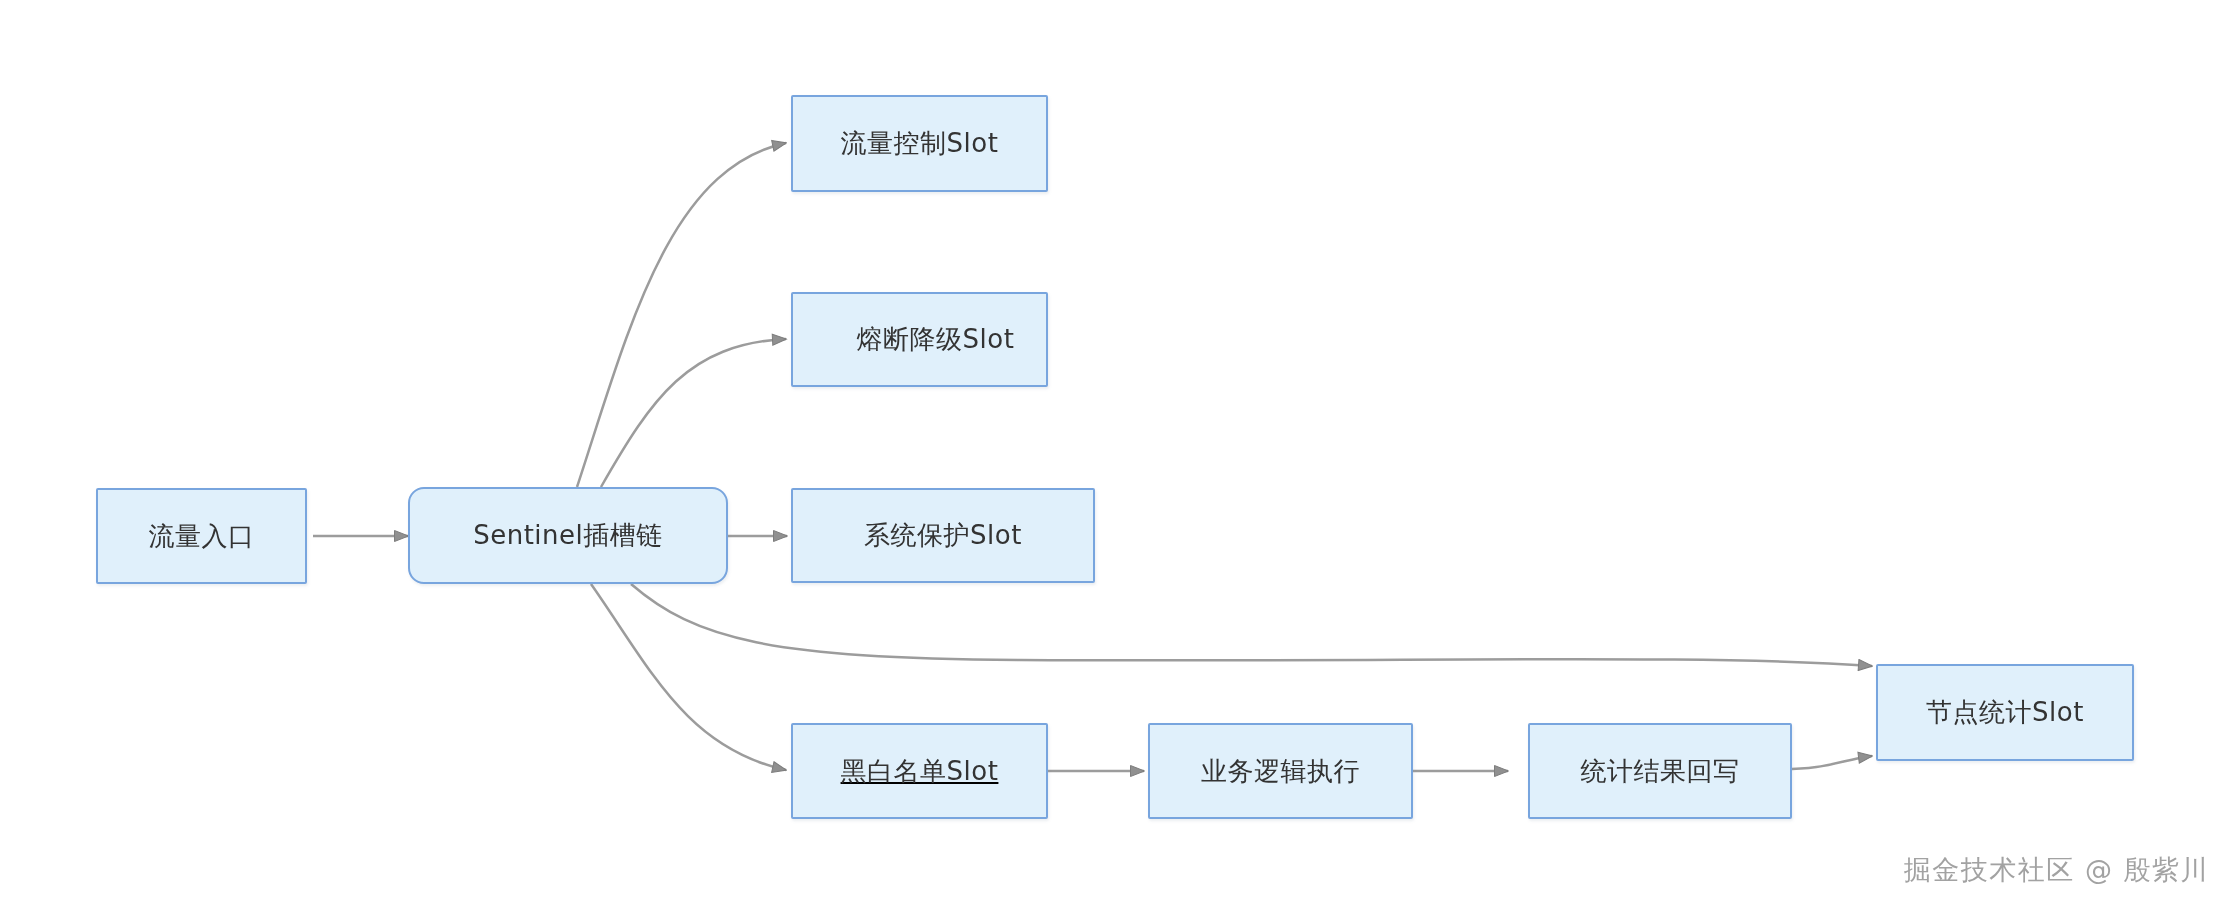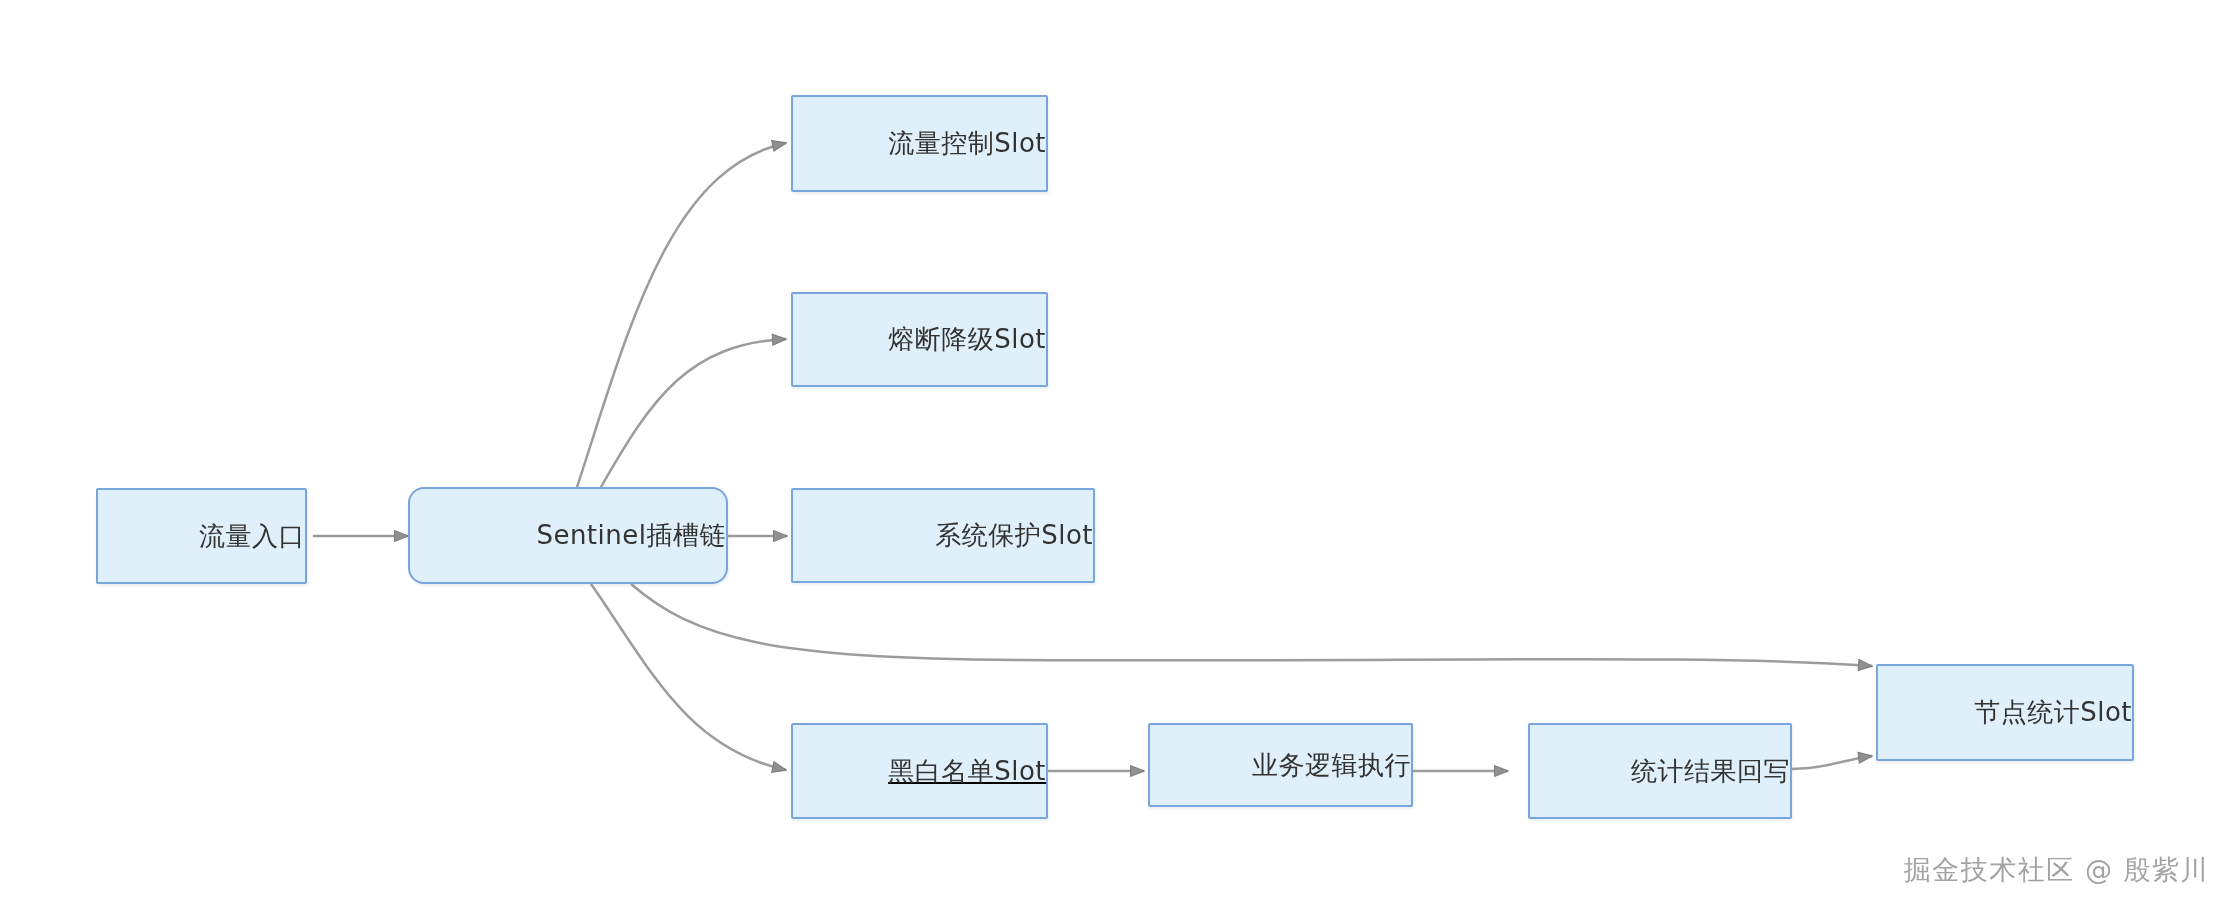--- a/index.html
+++ b/index.html
@@ -24,21 +24,21 @@
   }
   .edge {
     fill: none;
     stroke: var(--edge, #9c9c9c);
     stroke-width: 2.5;
   }
   .node {
     position: absolute;
     display: flex;
     align-items: center;
-    justify-content: flex-end;
+    justify-content: center;
     background: var(--node-fill, #e0f0fb);
     border: 2.5px solid var(--node-border, #78a5de);
     border-radius: 2px;
     box-sizing: border-box;
     box-shadow: 1px 2px 3px rgba(120, 140, 160, 0.15);
   }
   .node-label {
     font-size: 26px;
     color: var(--text, #333333);
     letter-spacing: 0.5px;
@@ -88,21 +88,21 @@
       </div>
       <div class="node" style="left: 791px; top: 292px; width: 257px; height: 95px; padding-left: 32px;">
         <span class="node-label">熔断降级Slot</span>
       </div>
       <div class="node" style="left: 791px; top: 488px; width: 304px; height: 95px;">
         <span class="node-label">系统保护Slot</span>
       </div>
       <div class="node" style="left: 791px; top: 723px; width: 257px; height: 96px; text-decoration: underline;">
         <span class="node-label">黑白名单Slot</span>
       </div>
-      <div class="node" style="left: 1148px; top: 723px; width: 265px; height: 84px;">
+      <div class="node" style="left: 1148px; top: 723px; width: 265px; height: 96px;">
         <span class="node-label">业务逻辑执行</span>
       </div>
       <div class="node" style="left: 1512px; top: 723px; width: 264px; height: 96px; margin-left: 16px;">
         <span class="node-label">统计结果回写</span>
       </div>
       <div class="node" style="left: 1876px; top: 664px; width: 258px; height: 97px;">
         <span class="node-label">节点统计Slot</span>
       </div>
     </div>
   <div class="watermark">掘金技术社区 @ 殷紫川</div>

